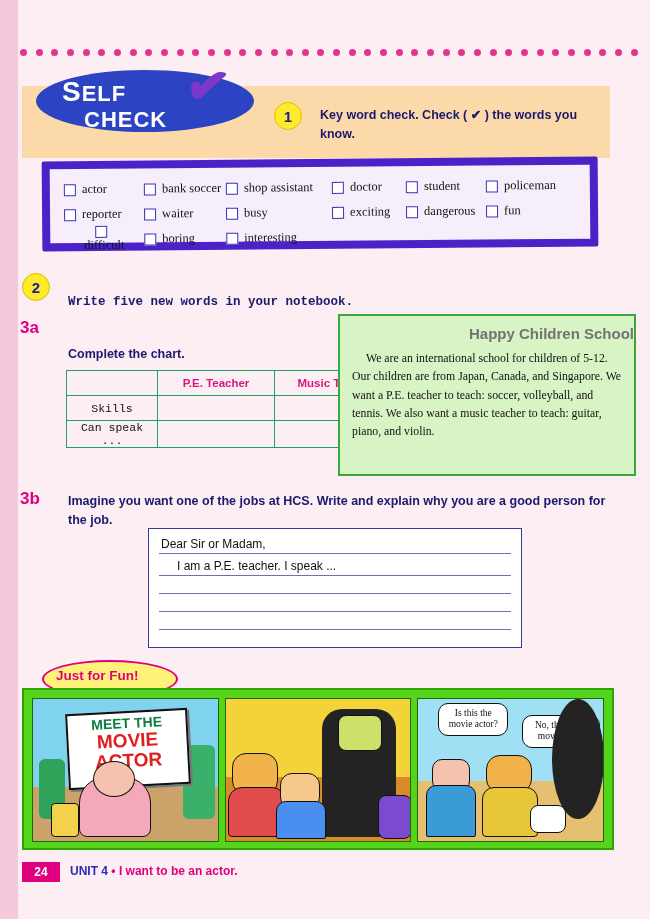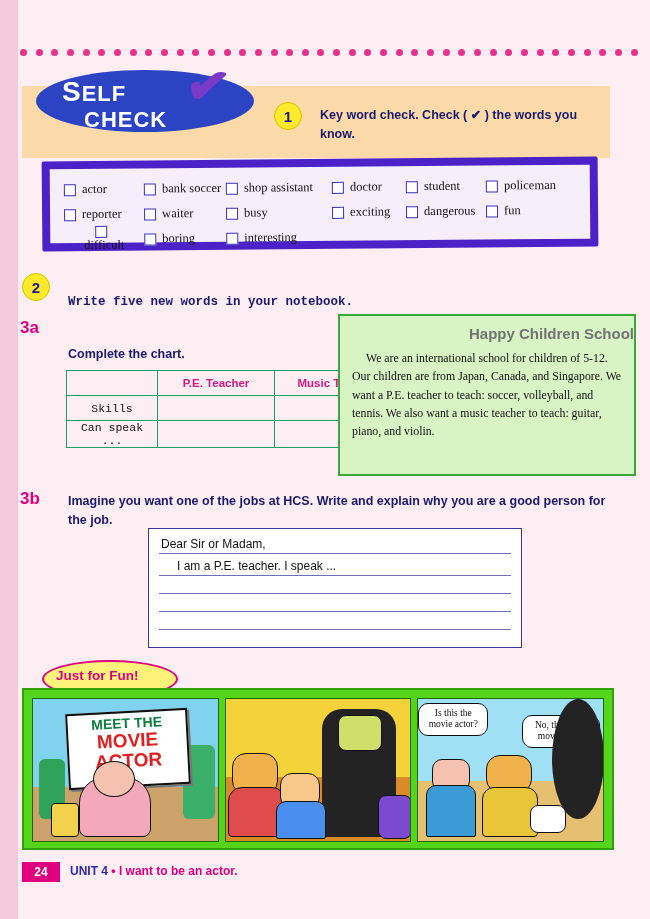--- a/index.html
+++ b/index.html
@@ -545,21 +545,21 @@
         <div class="figure" style="left:96px; top:10px; width:74px; height:128px; border-radius:20px 20px 0 0; background:#232323;"></div>
         <div class="figure" style="left:112px; top:16px; width:42px; height:34px; background:#cfe06a; border:1.5px solid #111; border-radius:8px;"></div>
         <div class="figure" style="left:6px; top:54px; width:44px; height:40px; border-radius:14px; background:#f2b24b; border:1.5px solid #111;"></div>
         <div class="figure" style="left:2px; top:88px; width:56px; height:48px; border-radius:14px 14px 4px 4px; background:#e04b4b; border:1.5px solid #111;"></div>
         <div class="figure" style="left:54px; top:74px; width:38px; height:34px; border-radius:12px; background:#f6c98a; border:1.5px solid #111;"></div>
         <div class="figure" style="left:50px; top:102px; width:48px; height:36px; border-radius:10px 10px 2px 2px; background:#4a8ef0; border:1.5px solid #111;"></div>
         <div class="figure" style="left:152px; top:96px; width:32px; height:42px; border-radius:8px; background:#7a4bd0; border:1.5px solid #111;"></div>
       </div>
 
       <div class="panel p3">
-        <div class="bubble" style="left:0; top:4px; width:58px;">Is this the movie actor?</div>
+        <div class="bubble" style="left:20px; top:4px; width:58px;">Is this the movie actor?</div>
         <div class="bubble" style="left:104px; top:16px; width:66px;">No, this is the movie actor.</div>
         <div class="figure" style="left:134px; top:0px; width:52px; height:120px; background:#232323;"></div>
         <div class="figure" style="left:68px; top:56px; width:44px; height:36px; border-radius:14px; background:#f2b24b; border:1.5px solid #111;"></div>
         <div class="figure" style="left:64px; top:88px; width:54px; height:48px; border-radius:12px 12px 4px 4px; background:#e8c63a; border:1.5px solid #111;"></div>
         <div class="figure" style="left:14px; top:60px; width:36px; height:30px; border-radius:10px; background:#f6c2b0; border:1.5px solid #111;"></div>
         <div class="figure" style="left:8px; top:86px; width:48px; height:50px; border-radius:10px 10px 2px 2px; background:#3a9bd6; border:1.5px solid #111;"></div>
         <div class="figure" style="left:112px; top:106px; width:34px; height:26px; border-radius:8px; background:#ffffff; border:1.5px solid #111;"></div>
       </div>
 
     </div>

